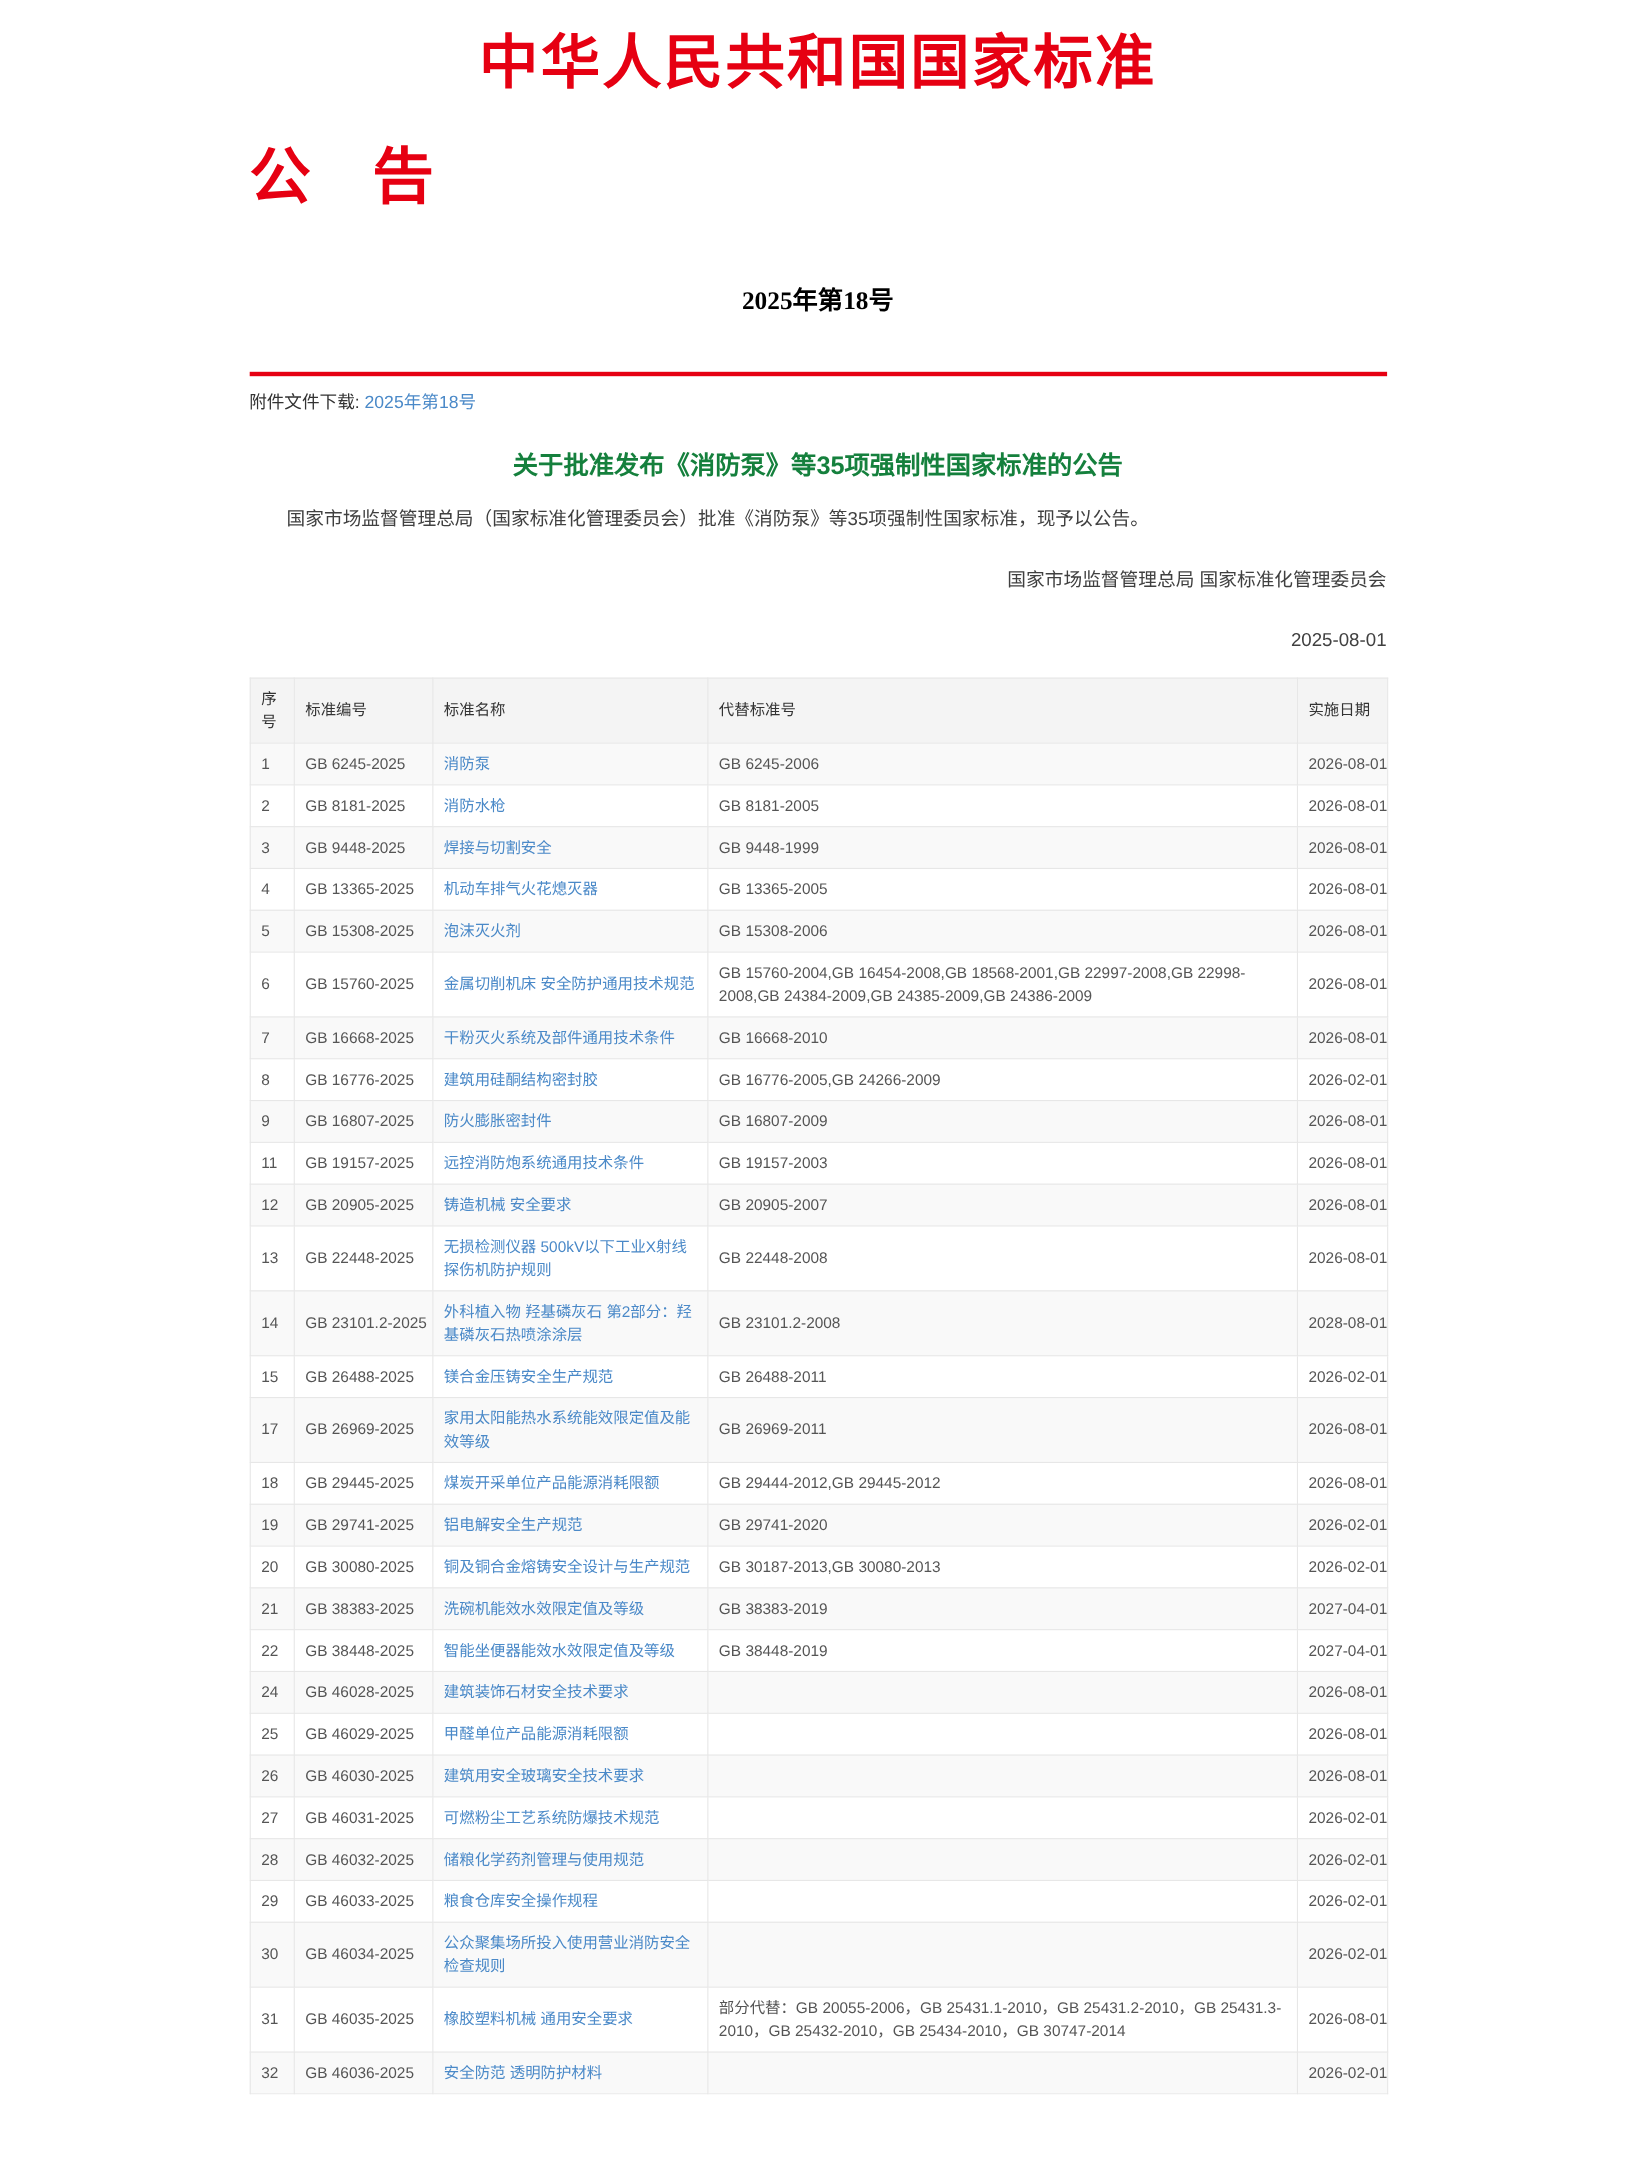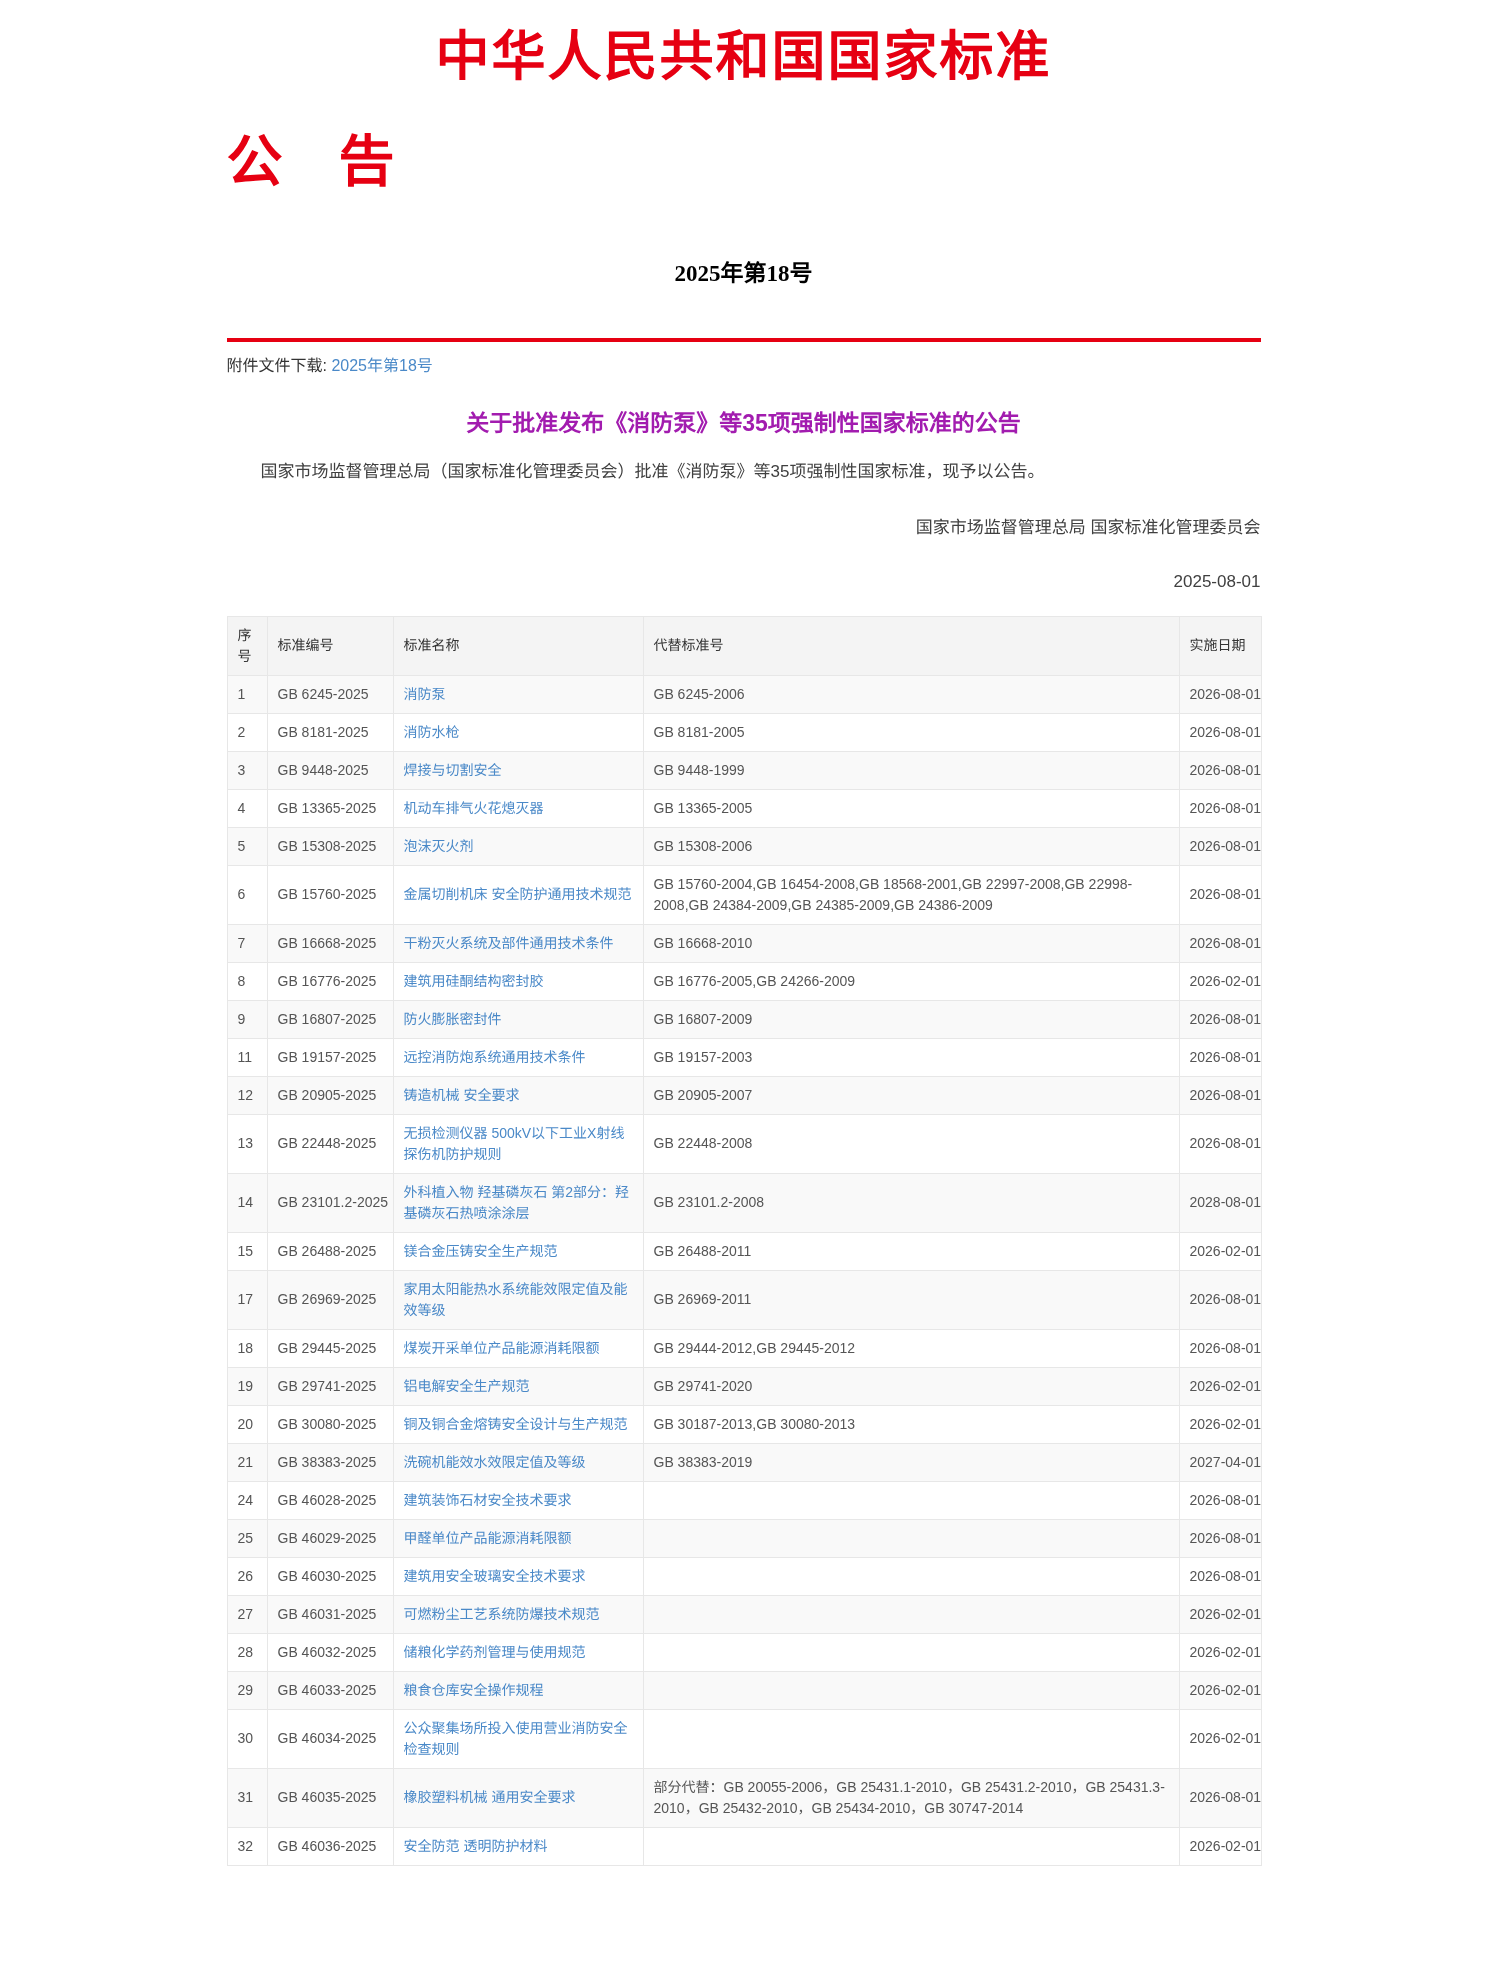--- a/index.html
+++ b/index.html
@@ -26,21 +26,21 @@
     font-weight:bold;font-size:56px;line-height:1.1;
     color:var(--red);text-align:left;margin-top:44px;
   }
   .issue-number{
     font-family:"Liberation Serif","DejaVu Serif",serif;
     font-weight:bold;font-size:23px;color:#000;text-align:center;margin-top:60px;
   }
   .red-divider{height:4px;background:var(--red);margin-top:50px;}
   .attachment-row{font-size:16px;color:#333;padding:10px 0 0;}
   .attachment-row a{color:var(--link);text-decoration:none;cursor:pointer;}
-  .announcement-title{font-size:23px;font-weight:bold;color:#a21caf;text-align:center;margin-top:28px;}
+  .announcement-title{font-size:23px;font-weight:bold;color:#15803d;text-align:center;margin-top:28px;}
   .announcement-body{font-size:17px;color:#404040;line-height:1.6;text-indent:2em;margin-top:20px;}
   .signer-line{font-size:17px;color:#404040;text-align:right;margin-top:28px;}
   .date-line{font-size:17px;color:#404040;text-align:right;margin-top:34px;}
   table.standards{border-collapse:collapse;width:1034px;margin-top:24px;font-size:14px;table-layout:fixed;}
   table.standards th,
   table.standards td{
     border:1px solid var(--border);
     padding:8px 10px;text-align:left;vertical-align:middle;line-height:1.5;
     word-wrap:break-word;
   }
@@ -219,20 +219,27 @@
     <td class="nowrap">2026-02-01</td>
   </tr>
         <tr>
     <td class="nowrap">21</td>
     <td class="nowrap">GB 38383-2025</td>
     <td><a href="#" class="std-link">洗碗机能效水效限定值及等级</a></td>
     <td>GB 38383-2019</td>
     <td class="nowrap">2027-04-01</td>
   </tr>
         <tr>
+    <td class="nowrap">22</td>
+    <td class="nowrap">GB 38448-2025</td>
+    <td><a href="#" class="std-link">智能坐便器能效水效限定值及等级</a></td>
+    <td>GB 38448-2019</td>
+    <td class="nowrap">2027-04-01</td>
+  </tr>
+        <tr>
     <td class="nowrap">24</td>
     <td class="nowrap">GB 46028-2025</td>
     <td><a href="#" class="std-link">建筑装饰石材安全技术要求</a></td>
     <td></td>
     <td class="nowrap">2026-08-01</td>
   </tr>
         <tr>
     <td class="nowrap">25</td>
     <td class="nowrap">GB 46029-2025</td>
     <td><a href="#" class="std-link">甲醛单位产品能源消耗限额</a></td>

